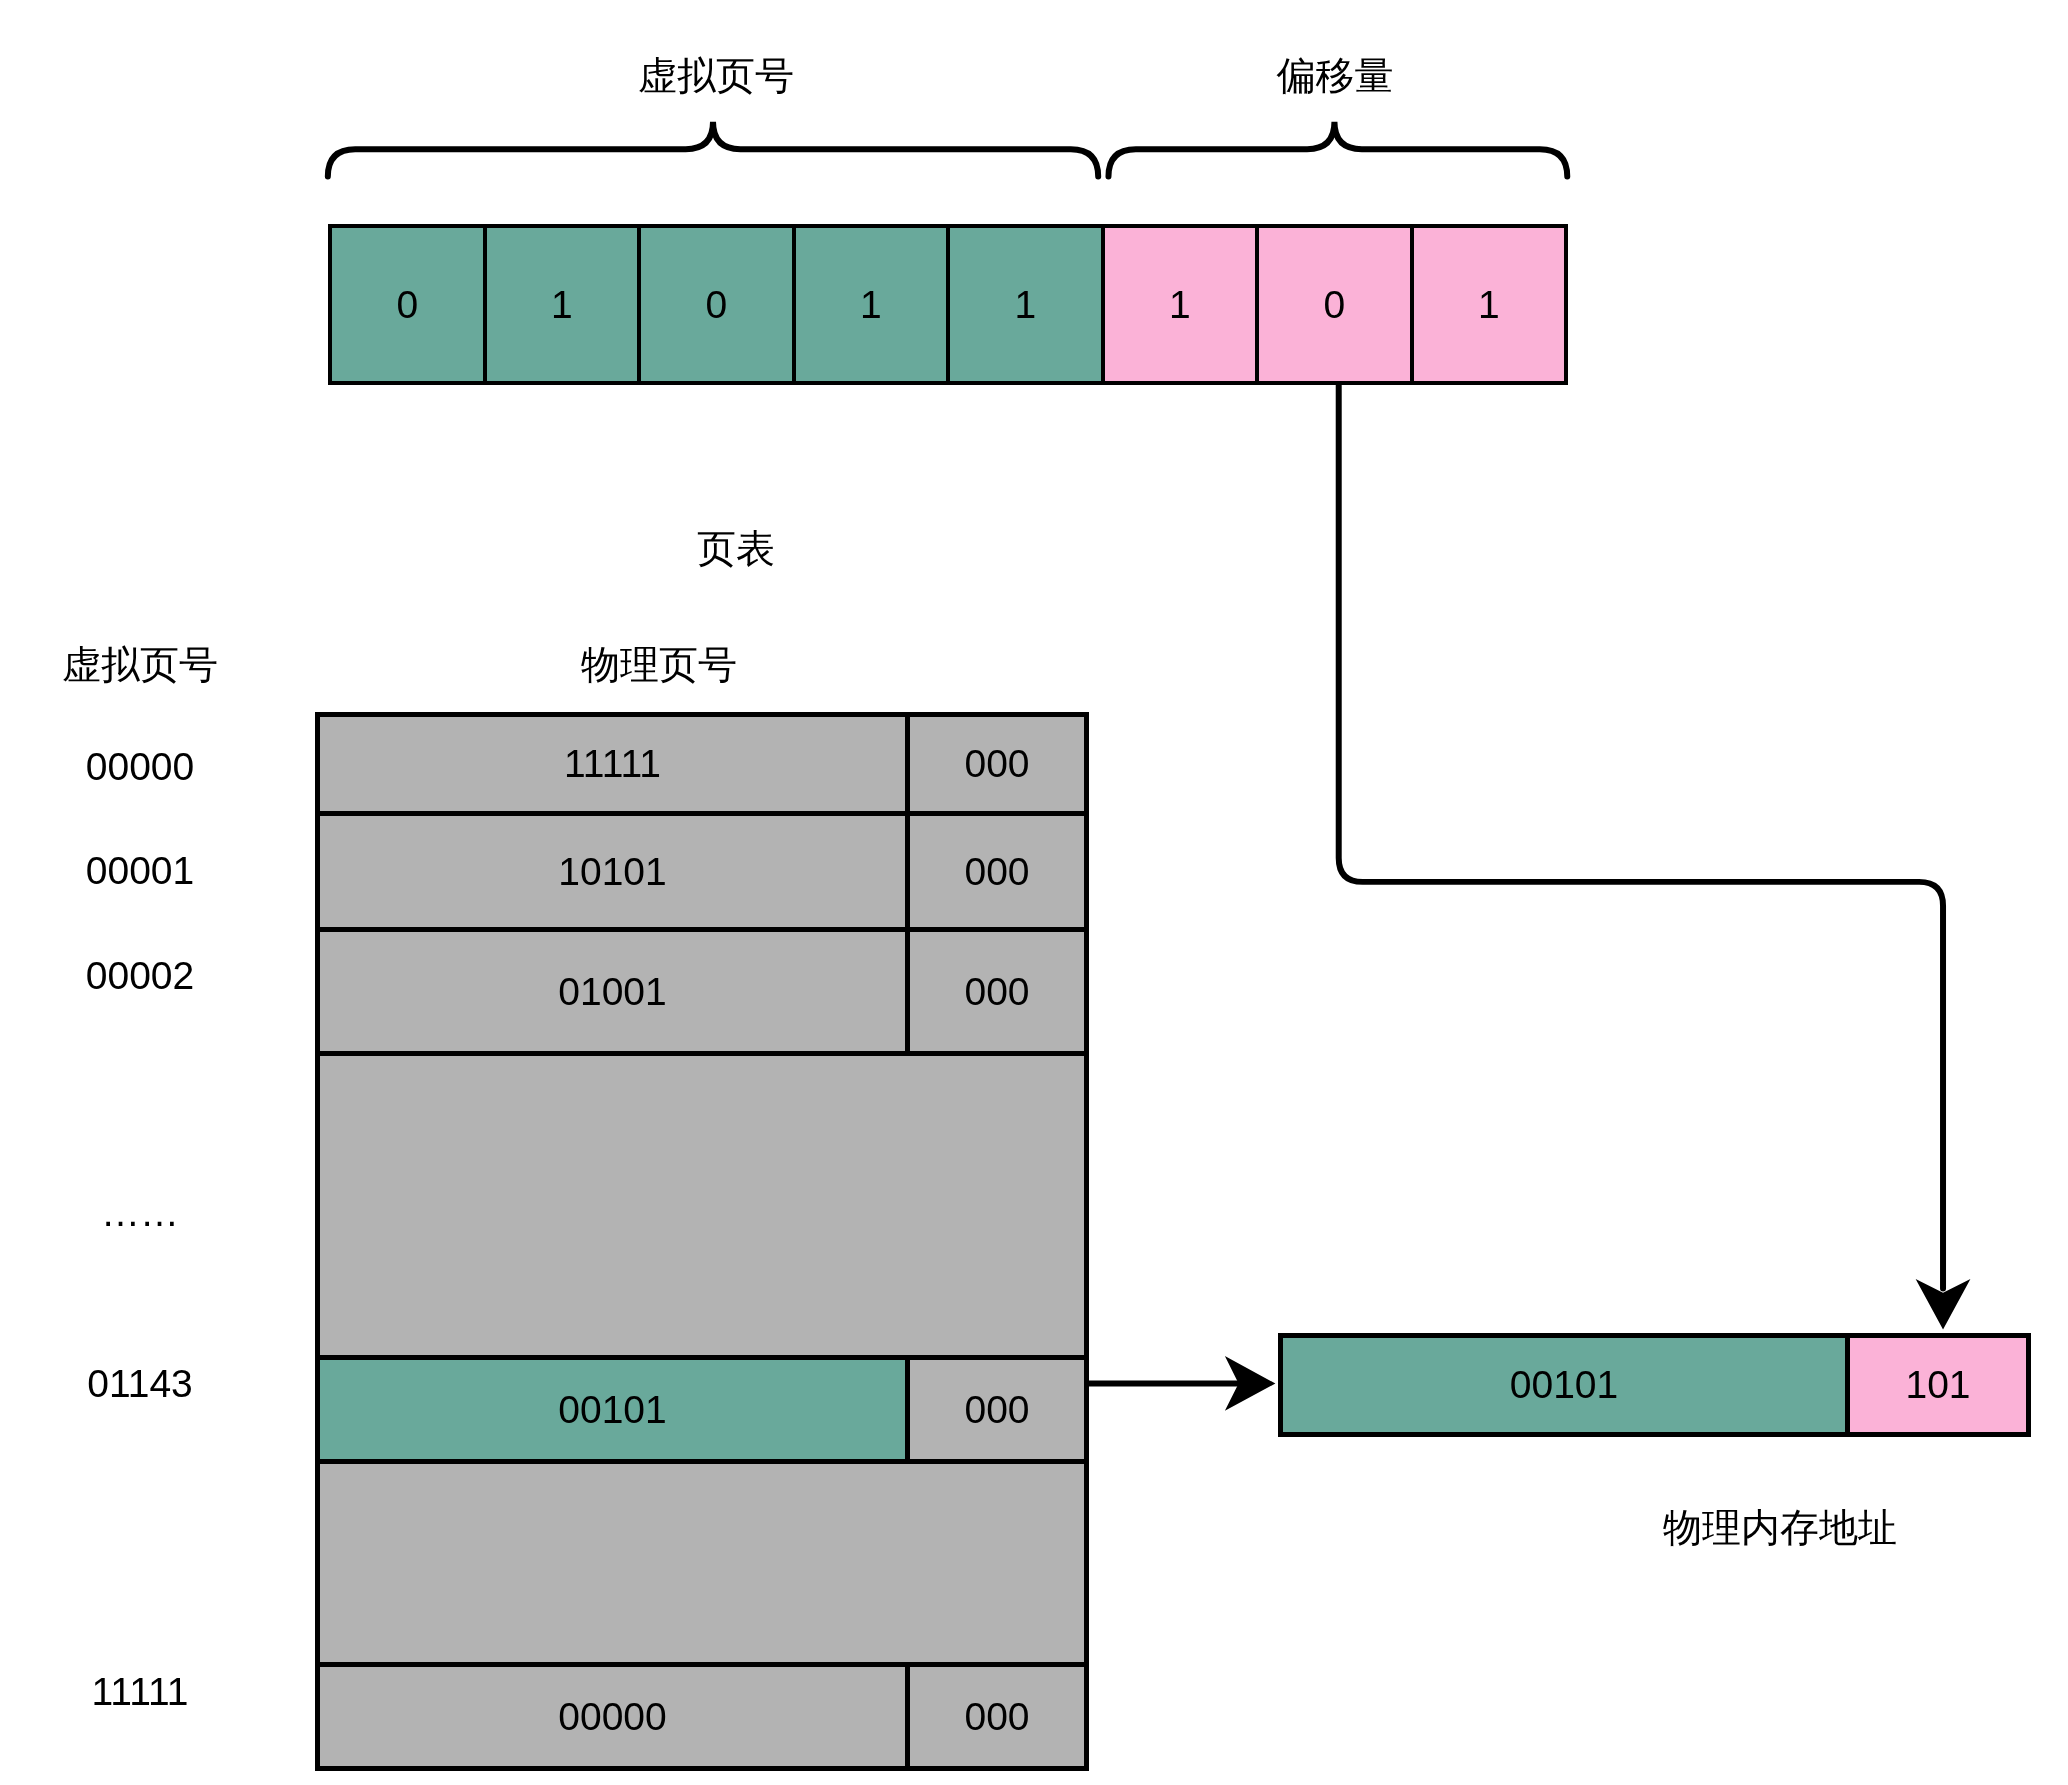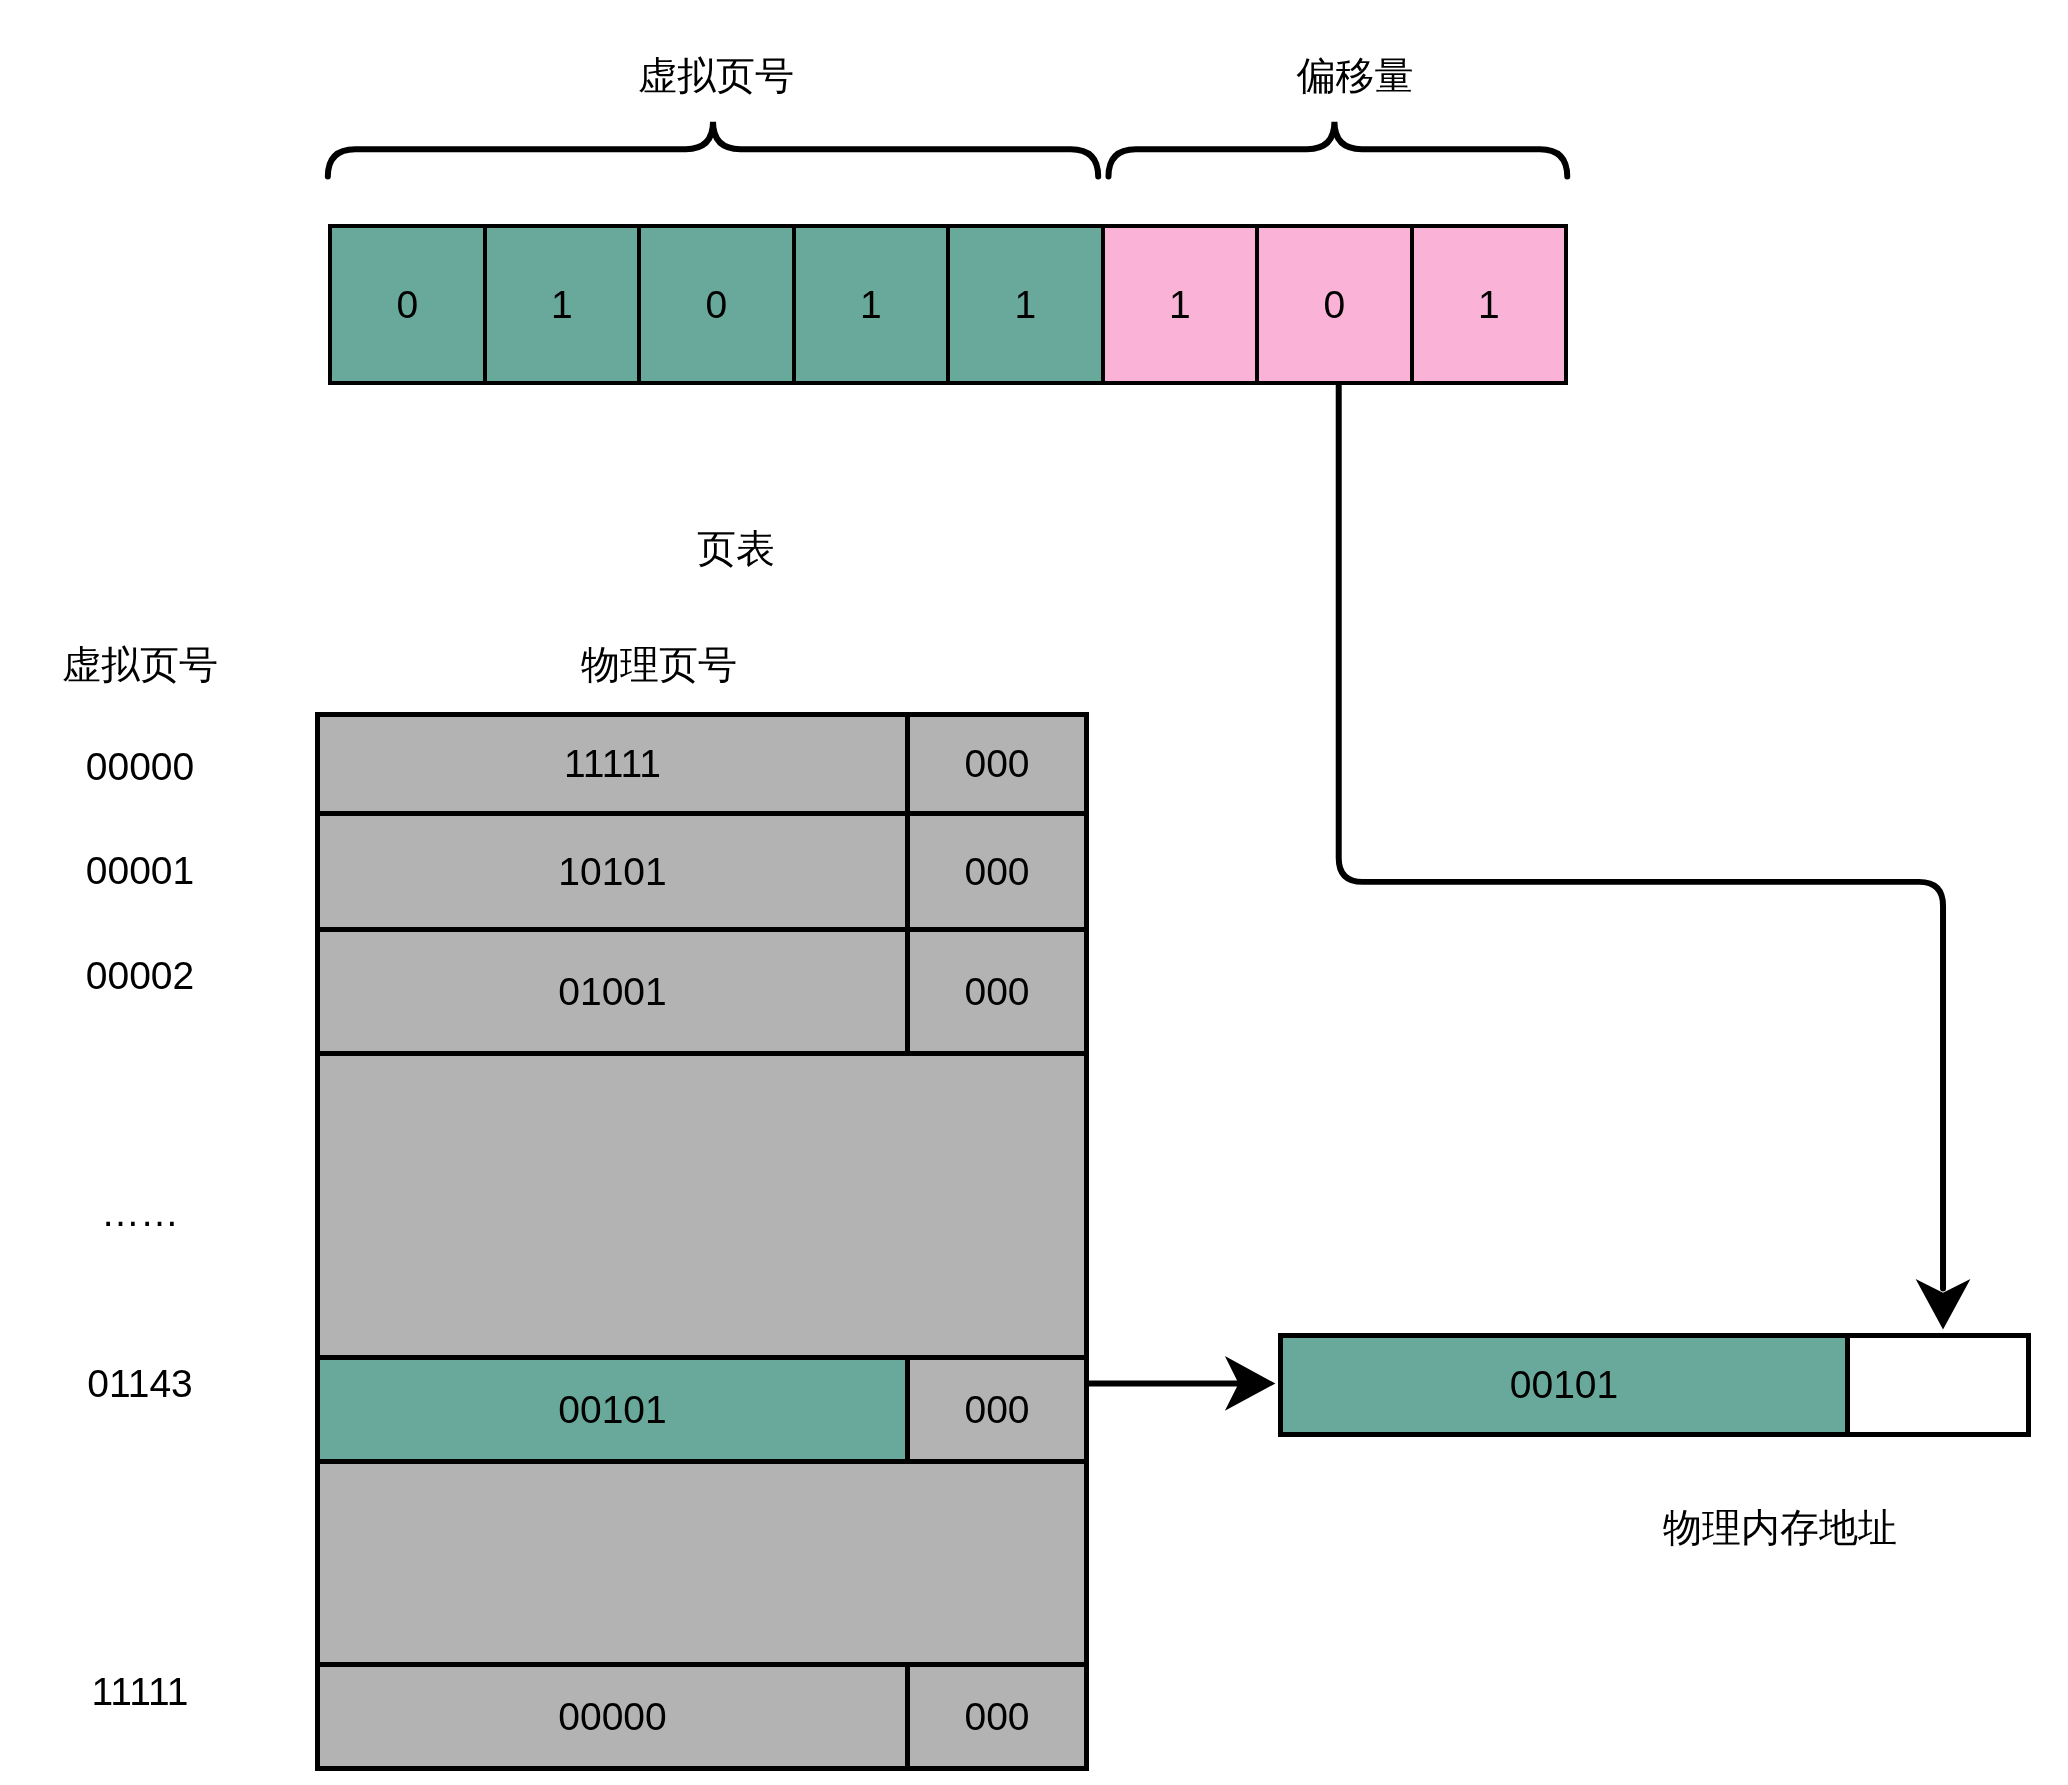--- a/index.html
+++ b/index.html
@@ -92,21 +92,21 @@
     <path d="M 1295 206 Q 1295 174 1327 174 L 1527 174 Q 1559 174 1559 142 Q 1559 174 1591 174 L 1799 174 Q 1831 174 1831 206" fill="none" stroke="#000" stroke-width="7" stroke-linecap="round"></path>
 
     <path d="M 1564 450 L 1564 1002 Q 1564 1030 1592 1030 L 2242 1030 Q 2270 1030 2270 1058 L 2270 1505" fill="none" stroke="#000" stroke-width="7" stroke-linecap="round"></path>
     <polygon points="2270,1553 2238,1494 2270,1510 2302,1494" fill="#000"></polygon>
 
     <path d="M 1272 1616 L 1446 1616" fill="none" stroke="#000" stroke-width="7" stroke-linecap="round"></path>
     <polygon points="1490,1616 1431,1584 1447,1616 1431,1648" fill="#000"></polygon>
   </svg>
 
   <div class="lbl" style="left:716px;top:53px;">虚拟页号</div>
-  <div class="lbl" style="left:1335px;top:53px;margin-left:20px;">偏移量</div>
+  <div class="lbl" style="left:1335px;top:53px;">偏移量</div>
 
   <div id="bitrow">
     <div class="bit vpn">0</div>
     <div class="bit vpn">1</div>
     <div class="bit vpn">0</div>
     <div class="bit vpn">1</div>
     <div class="bit vpn">1</div>
     <div class="bit off">1</div>
     <div class="bit off">0</div>
     <div class="bit off">1</div>
@@ -143,17 +143,18 @@
     </div>
     <div class="prow gap" style="height:203px;"></div>
     <div class="prow" style="height:104px;">
       <div class="c1">00000</div>
       <div class="c2">000</div>
     </div>
   </div>
 
   <div id="pbox">
     <div class="p1">00101</div>
+    <div class="p2">101</div>
   </div>
   <div class="lbl" style="left:1780px;top:1505px;">物理内存地址</div>
 
 </div>
 
 
 </body></html>

